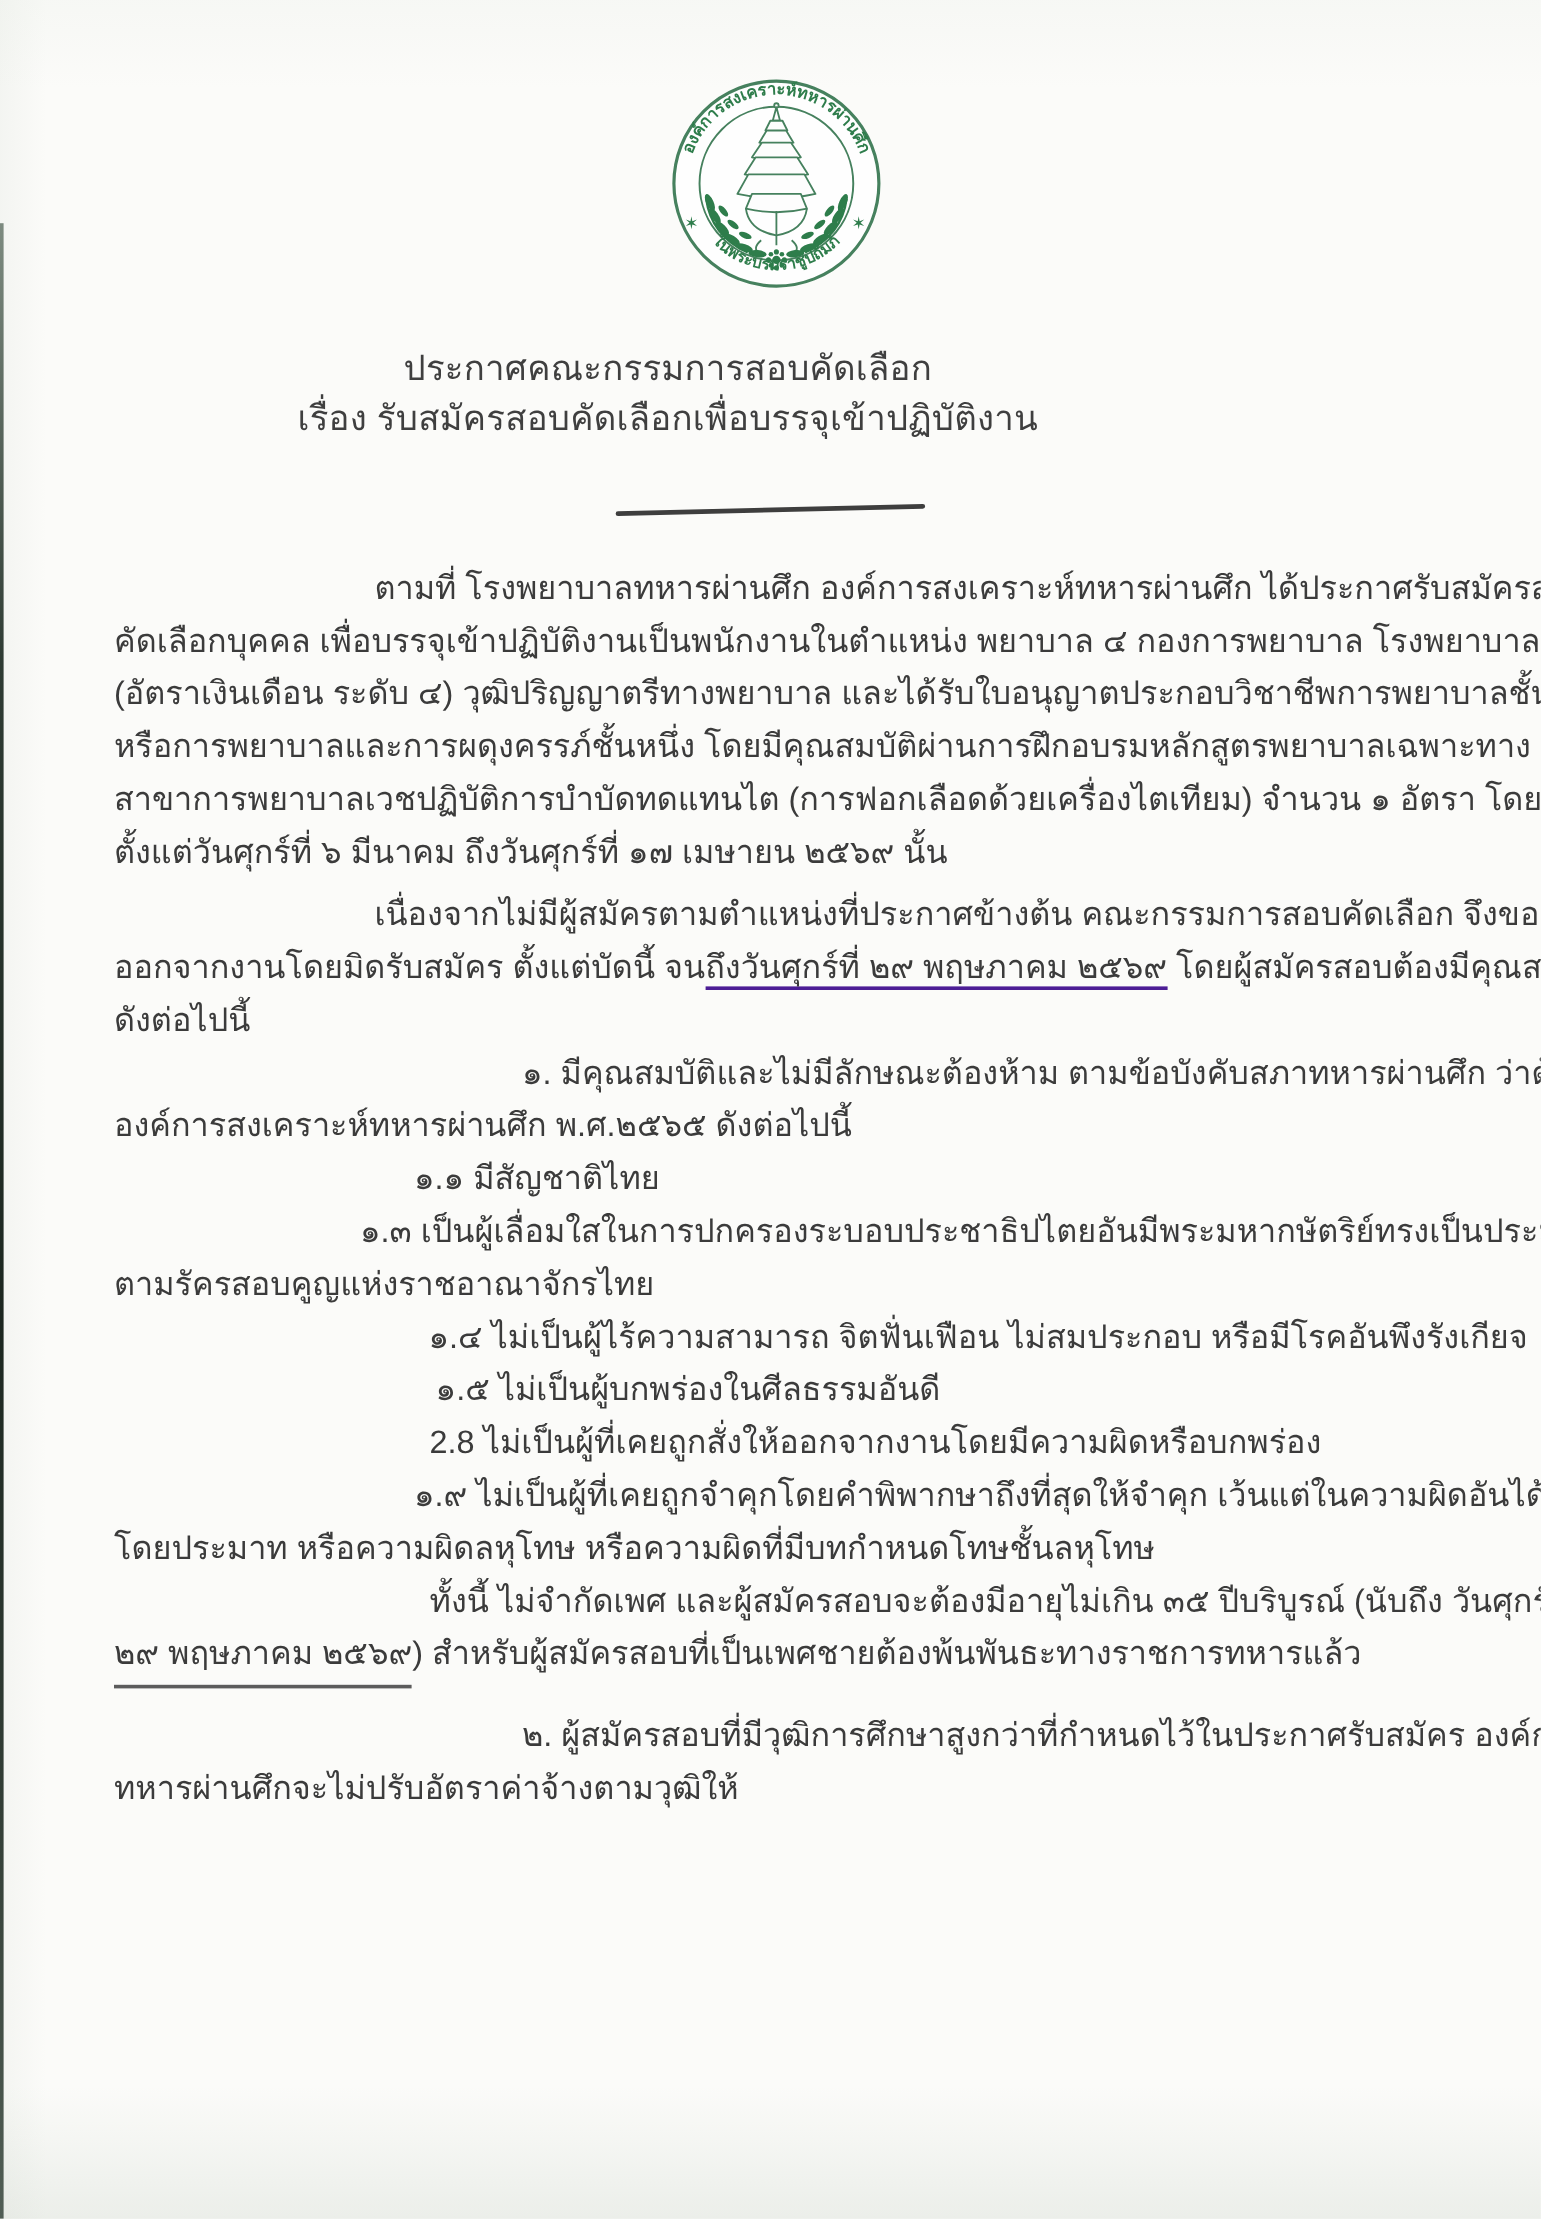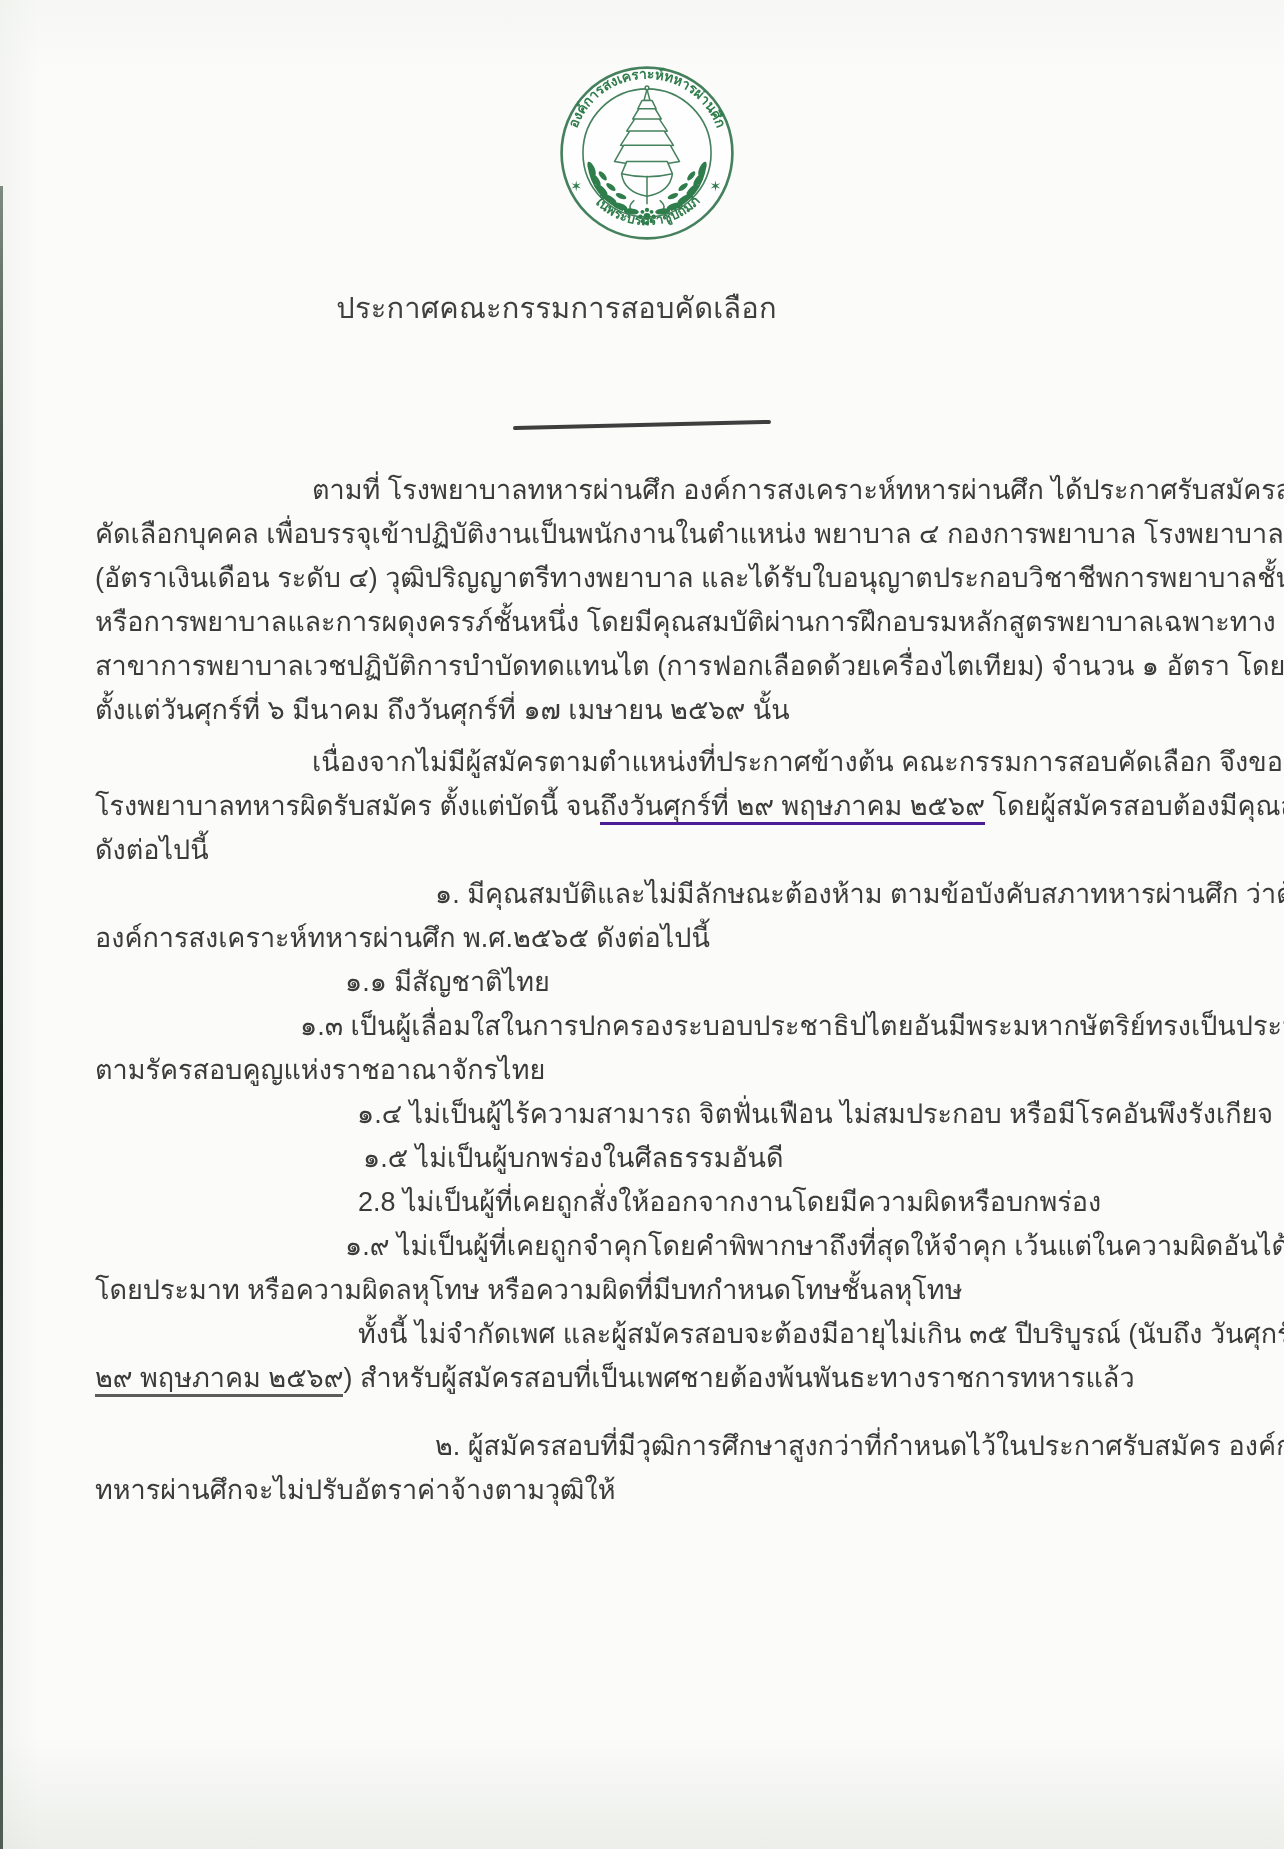--- a/index.html
+++ b/index.html
@@ -28,21 +28,21 @@
   }
   .body-text{
     position:absolute;left:95px;top:468px;width:1100px;
     font-size:27px;line-height:44px;color:#3b3b3b;
     white-space:nowrap;
   }
   .line{height:44px;}
   .gap-s{margin-top:8px;}
   .gap-l{margin-top:24px;}
   .u-gray{border-bottom:3px solid #4c1d95;padding-bottom:1px;}
-  .u-dark{border-bottom:3px solid #5c5c5c;padding-bottom:1px;}
+  .u-dark{border-bottom:3px solid #5c5c5c;padding-bottom:11px;}
   .ind-para{padding-left:217px;}
   .ind-item{padding-left:340px;}
   .ind-s11{padding-left:250px;}
   .ind-s13{padding-left:205px;}
   .ind-s14{padding-left:262px;}
   .ind-s15{padding-left:268px;}
   .ind-s17{padding-left:263px;}
   .ind-s18{padding-left:258px;}
   .ind-s19{padding-left:250px;}
   .ind-note{padding-left:263px;}
@@ -121,33 +121,34 @@
       <circle cx="83" cy="145.4" r="1.9"></circle>
       <circle cx="92" cy="145.4" r="1.9"></circle>
       <circle cx="83" cy="154.6" r="1.9"></circle>
       <circle cx="92" cy="154.6" r="1.9"></circle>
     </g>
   </svg>
 </div>
 
 <div class="title-block">
   <div>ประกาศคณะกรรมการสอบคัดเลือก</div>
+  <div>เรื่อง  รับสมัครสอบคัดเลือกเพื่อบรรจุเข้าปฏิบัติงาน</div>
 </div>
 
 <div class="divider"></div>
 
 <div class="body-text">
   <div class="line ind-para">ตามที่ โรงพยาบาลทหารผ่านศึก องค์การสงเคราะห์ทหารผ่านศึก ได้ประกาศรับสมัครสอบ</div>
   <div class="line">คัดเลือกบุคคล เพื่อบรรจุเข้าปฏิบัติงานเป็นพนักงานในตำแหน่ง พยาบาล ๔ กองการพยาบาล โรงพยาบาลทหารผ่านศึก</div>
   <div class="line">(อัตราเงินเดือน ระดับ ๔) วุฒิปริญญาตรีทางพยาบาล และได้รับใบอนุญาตประกอบวิชาชีพการพยาบาลชั้นหนึ่ง</div>
   <div class="line">หรือการพยาบาลและการผดุงครรภ์ชั้นหนึ่ง โดยมีคุณสมบัติผ่านการฝึกอบรมหลักสูตรพยาบาลเฉพาะทาง</div>
   <div class="line">สาขาการพยาบาลเวชปฏิบัติการบำบัดทดแทนไต (การฟอกเลือดด้วยเครื่องไตเทียม) จำนวน ๑ อัตรา โดยเปิดรับสมัคร</div>
   <div class="line">ตั้งแต่วันศุกร์ที่ ๖ มีนาคม ถึงวันศุกร์ที่ ๑๗ เมษายน ๒๕๖๙  นั้น</div>
   <div class="line ind-para gap-s">เนื่องจากไม่มีผู้สมัครตามตำแหน่งที่ประกาศข้างต้น คณะกรรมการสอบคัดเลือก จึงขอขยาย</div>
-  <div class="line"><span>โรงพยาบาลทหารผิดรับสมัคร ตั้งแต่บัดนี้ จน</span><span class="u-gray">ถึงวันศุกร์ที่ ๒๙ พฤษภาคม ๒๕๖๙</span><span> โดยผู้สมัครสอบต้องมีคุณสมบัติ</span></div>
+  <div class="line"><span>ออกจากงานโดยมิดรับสมัคร ตั้งแต่บัดนี้ จน</span><span class="u-gray">ถึงวันศุกร์ที่ ๒๙ พฤษภาคม ๒๕๖๙</span><span> โดยผู้สมัครสอบต้องมีคุณสมบัติ</span></div>
   <div class="line">ดังต่อไปนี้</div>
   <div class="line ind-item">๑. มีคุณสมบัติและไม่มีลักษณะต้องห้าม ตามข้อบังคับสภาทหารผ่านศึก ว่าด้วยพนักงาน</div>
   <div class="line">องค์การสงเคราะห์ทหารผ่านศึก พ.ศ.๒๕๖๕ ดังต่อไปนี้</div>
   <div class="line ind-s11">๑.๑ มีสัญชาติไทย</div>
   <div class="line ind-s13">๑.๓ เป็นผู้เลื่อมใสในการปกครองระบอบประชาธิปไตยอันมีพระมหากษัตริย์ทรงเป็นประมุข</div>
   <div class="line">ตามรัครสอบคูญแห่งราชอาณาจักรไทย</div>
   <div class="line ind-s14">๑.๔ ไม่เป็นผู้ไร้ความสามารถ จิตฟั่นเฟือน ไม่สมประกอบ หรือมีโรคอันพึงรังเกียจ</div>
   <div class="line ind-s15">๑.๕ ไม่เป็นผู้บกพร่องในศีลธรรมอันดี</div>
   <div class="line ind-s17">2.8 ไม่เป็นผู้ที่เคยถูกสั่งให้ออกจากงานโดยมีความผิดหรือบกพร่อง</div>
   <div class="line ind-s19">๑.๙ ไม่เป็นผู้ที่เคยถูกจำคุกโดยคำพิพากษาถึงที่สุดให้จำคุก เว้นแต่ในความผิดอันได้กระทำ</div>

